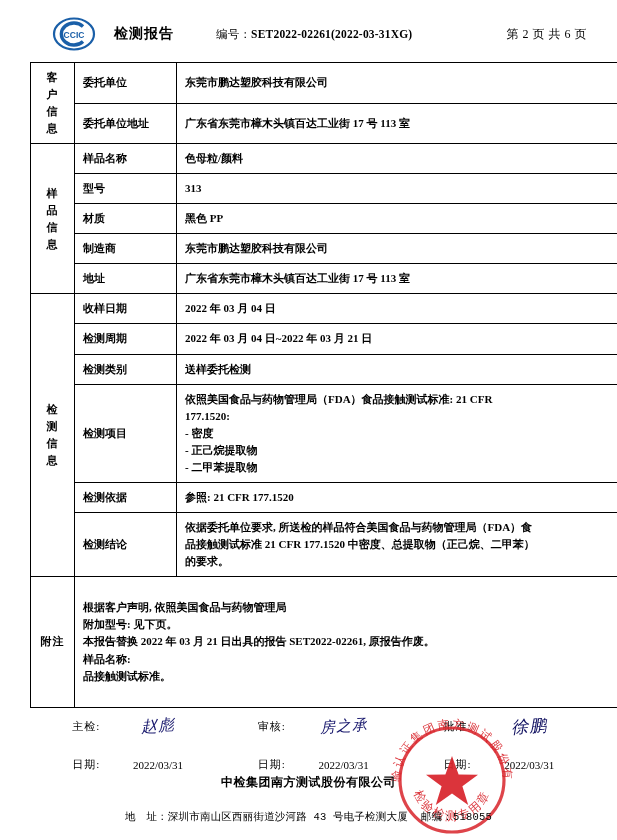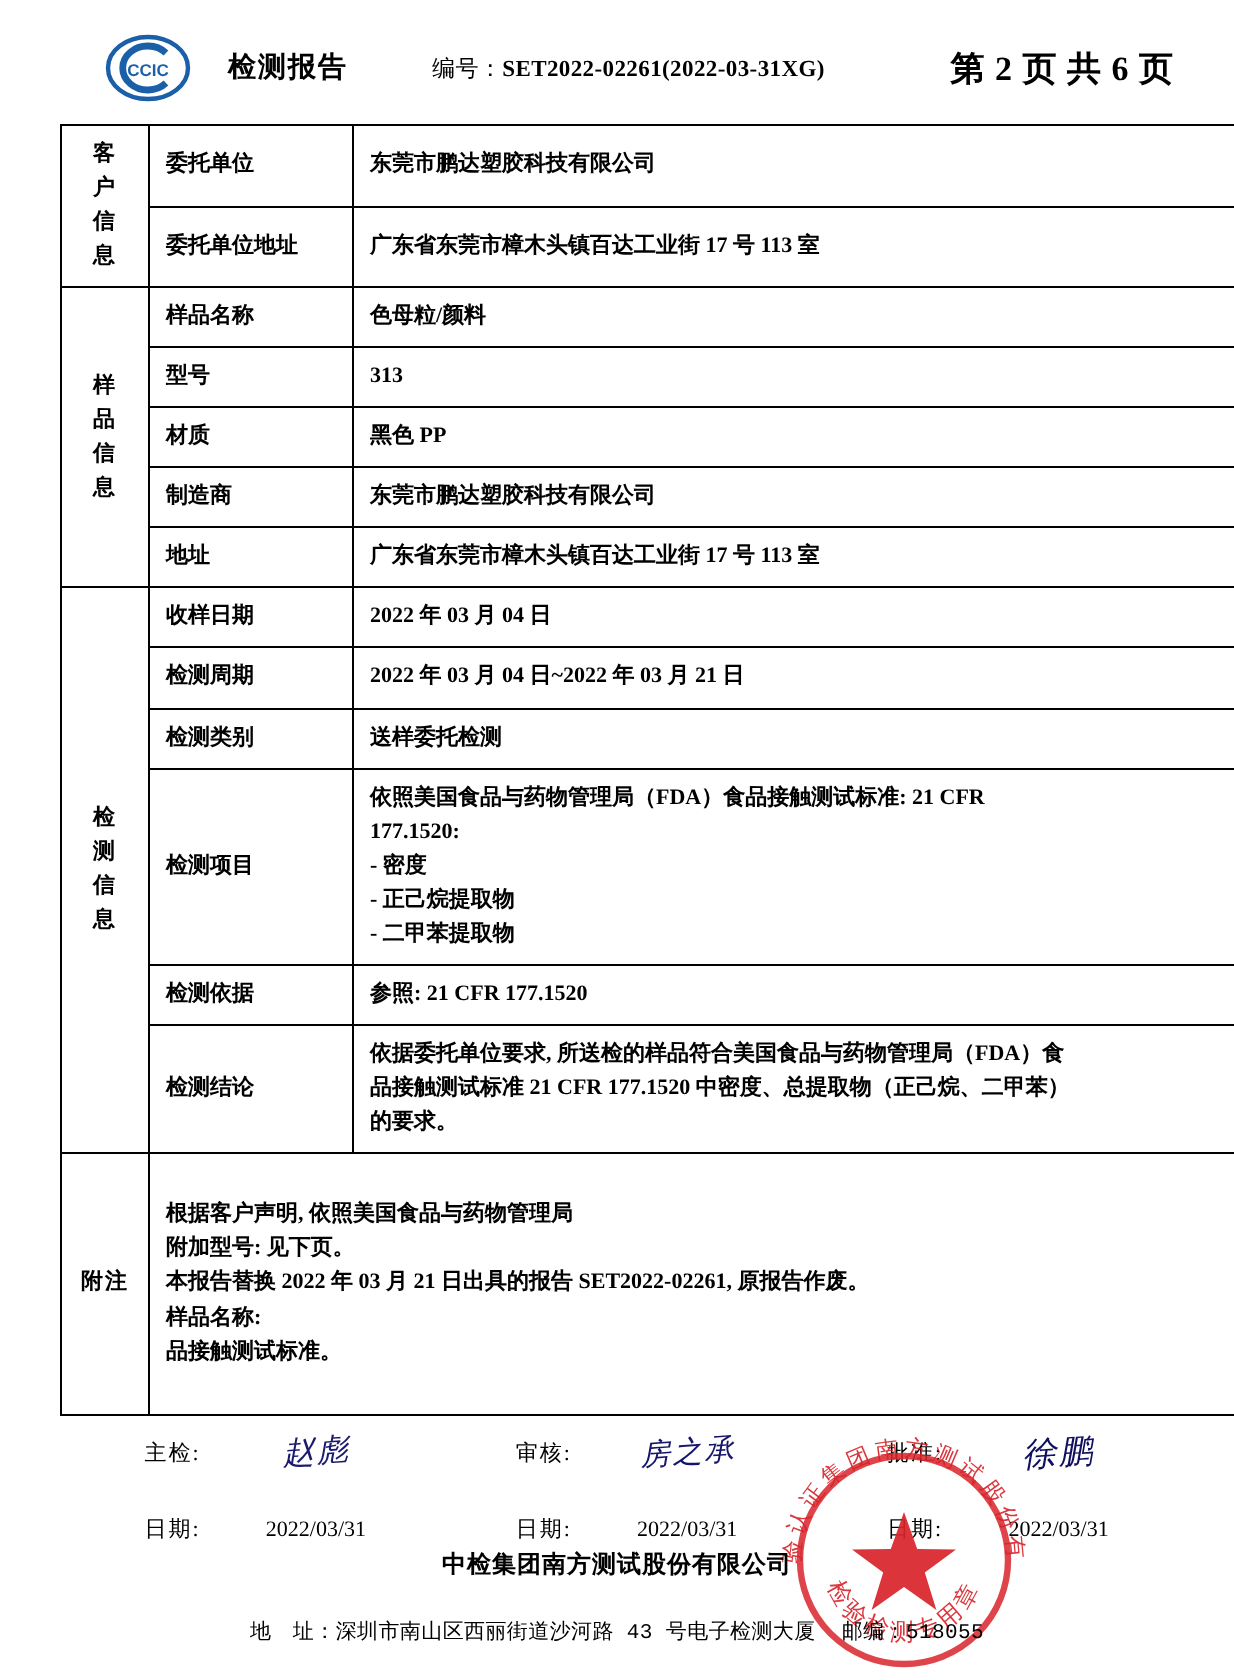--- a/index.html
+++ b/index.html
@@ -52,22 +52,22 @@
     margin-left: 42px;
     font-size: 11.5px;
     font-weight: bold;
     letter-spacing: 0.2px;
   }
   .header-no .lbl {
     font-weight: normal;
   }
   .header-page {
     margin-left: auto;
-    font-size: 17px;
-    font-weight: bold;
+    font-size: 12px;
+    font-weight: normal;
     letter-spacing: 0.5px;
   }
 
   
   table.report {
     width: 605px;
     border-collapse: collapse;
     table-layout: fixed;
     margin-top: 6px;
     font-weight: bold;

